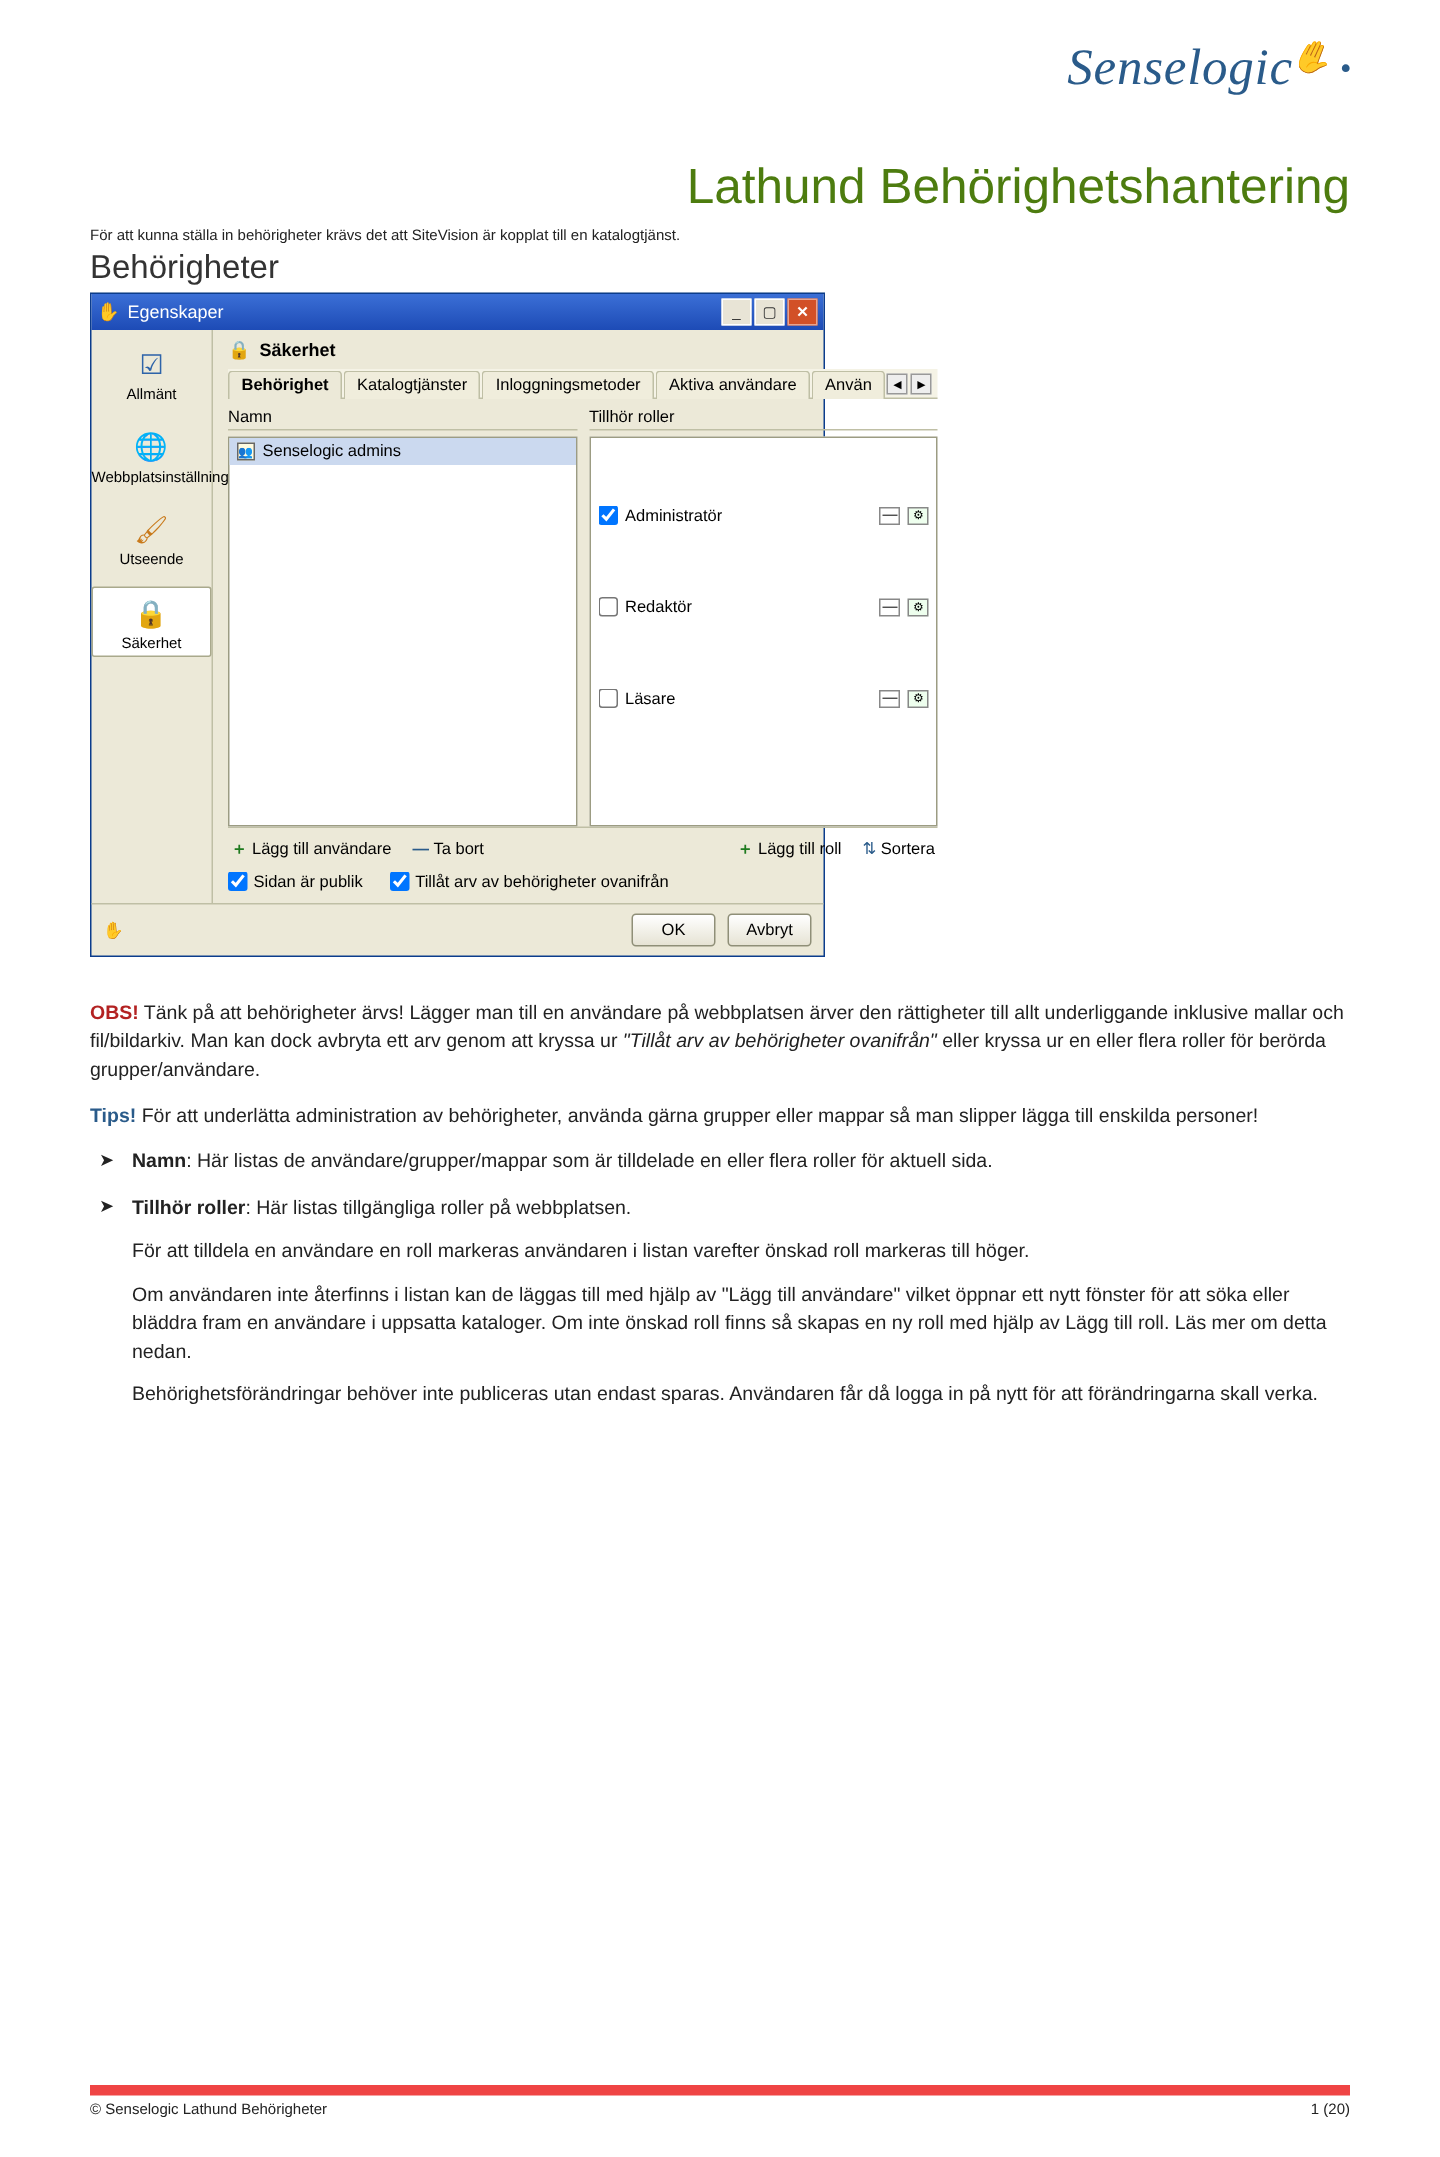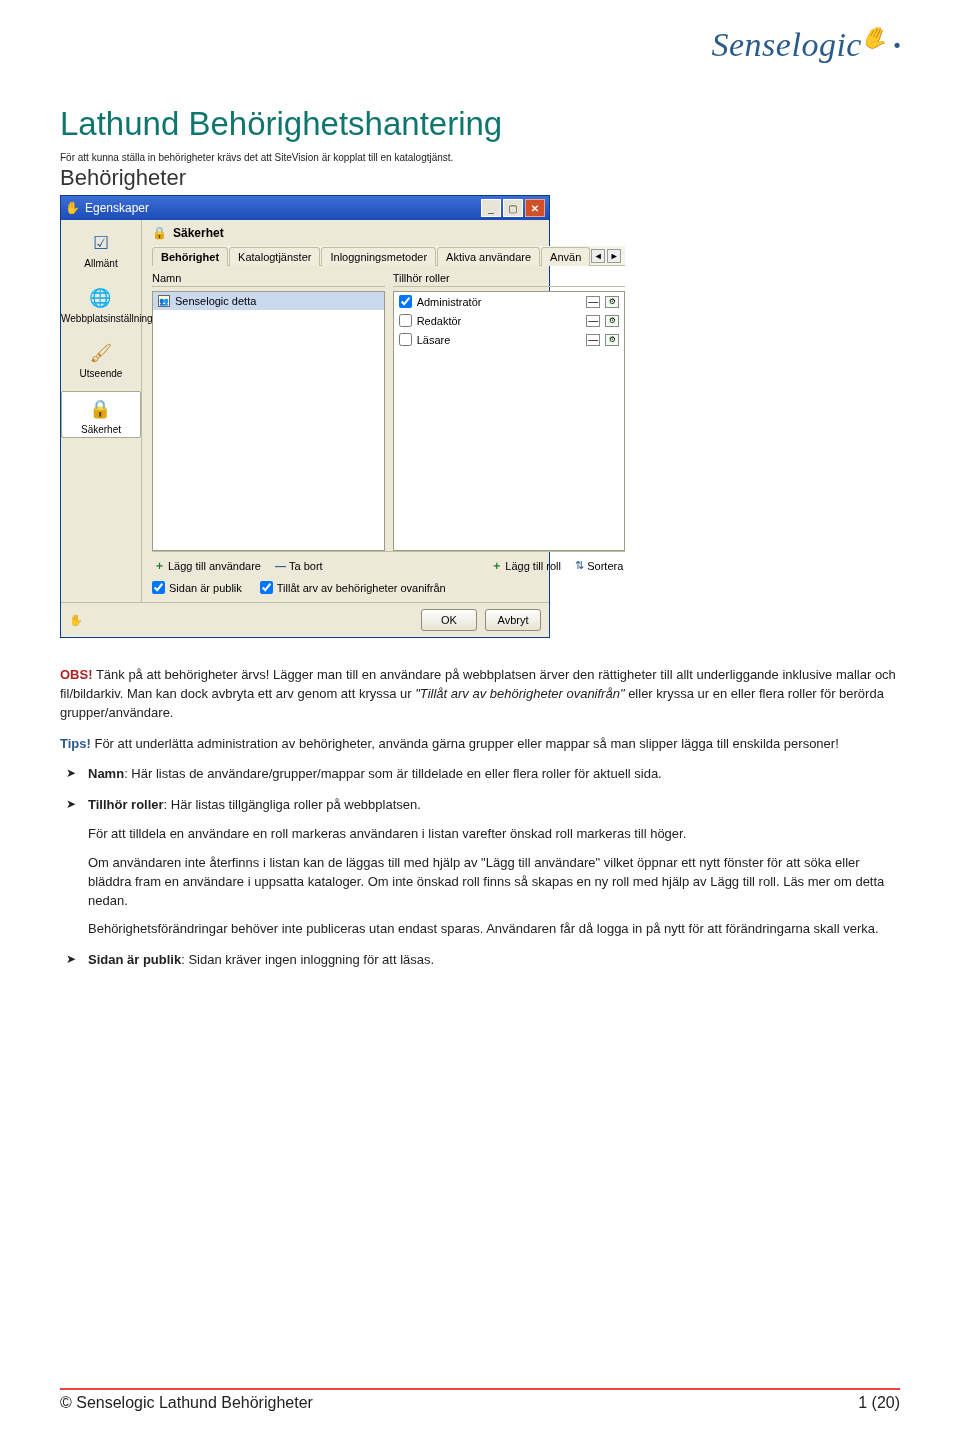--- a/index.html
+++ b/index.html
@@ -33,22 +33,23 @@
     font-style: normal;
     font-size: 44px;
     vertical-align: -4px;
   }
   .page {
     padding: 105px 60px 0 60px;
   }
   h1 {
     font-weight: normal;
     font-size: 33px;
-    color: #0f766e;
+    color: #4d7c0f;
     margin-bottom: 8px;
+    text-align: right;
   }
   .intro1 {
     font-size: 10px;
     line-height: 1.4;
   }
   h2 {
     font-weight: normal;
     font-size: 22px;
     color: #333;
     margin-bottom: 4px;
@@ -141,21 +142,21 @@
   .cols { display:flex; gap:8px; }
   .col { flex:1; }
   .col-title { font-size:11px; padding-bottom:2px; border-bottom:1px solid #bfbfa5; margin-bottom:4px;}
   .listbox {
     background:#fff; border:1px solid #9c9c83; height:260px;
     font-size:11px;
   }
   .list-row { display:flex; align-items:center; gap:5px; padding:3px 5px;}
   .list-row.sel { background:#cbd9ef; }
   .list-row .grp { width:12px; height:12px; border:1px solid #666; background:#fffbe0; font-size:8px; display:inline-flex;align-items:center;justify-content:center;}
-  .roles .role-row { display:flex; align-items:center; gap:5px; padding:3px 5px;}
+  .roles .role-row { display:flex; align-items:center; gap:5px; padding:3px 5px;margin-top:42px;}
   .role-row input { margin:0;}
   .role-row .sp { flex:1;}
   .role-row .minus { width:14px; height:12px; border:1px solid #888; font-size:10px; text-align:center; line-height:10px; background:#fff;}
   .role-row .cfg { width:14px; height:12px; border:1px solid #888; background:#efe; font-size:8px; text-align:center;}
   .toolbar {
     display:flex; align-items:center;
     font-size: 11px; gap:14px;
     border-top:1px solid #bfbfa5;
     padding: 6px 2px 4px;
     margin-top: 0;
@@ -190,23 +191,23 @@
   ul.bullets > li { position:relative; padding-left:22px; font-size:13px; line-height:1.45; margin-bottom:12px;}
   ul.bullets > li::before {
     content:"➤"; position:absolute; left:0; top:0;
     font-size:12px; color:#222;
   }
   ul.bullets .sub { margin:10px 0 0 0; font-size:13px; line-height:1.45;}
   .footer {
     position:absolute;
     bottom: 26px;
     left: 60px; right: 60px;
-    border-top: 2px solid #ef4444;
+    border-top: 7px solid #ef4444;
     padding-top: 4px;
-    font-size: 16px;
+    font-size: 10px;
     display:flex;
   }
   .footer .pl { }
   .footer .pr { margin-left:auto;}
 </style>
 </head>
 <body>
 
 <div class="logo">
   <span>Senselogic</span><span class="logo-hand">✋</span><span class="logo-dot">·</span>
@@ -260,21 +261,21 @@
             <span>◄</span>
             <span>►</span>
           </div>
         </div>
         <div class="cols">
           <div class="col">
             <div class="col-title">Namn</div>
             <div class="listbox" id="namelist">
                 <div class="list-row sel">
                   <span class="grp">👥</span>
-                  <span>Senselogic detta</span>
+                  <span>Senselogic admins</span>
                 </div>
               </div>
           </div>
           <div class="col">
             <div class="col-title">Tillhör roller</div>
             <div class="listbox roles" id="roleslist">
                 <div class="role-row">
                   <input type="checkbox" checked="" style="">
                   <span>Administratör</span>
                   <span class="sp"></span>
@@ -339,20 +340,19 @@
     <span class="obs">OBS!</span><span> Tänk på att behörigheter ärvs! Lägger man till en användare på webbplatsen ärver den rättigheter till allt underliggande inklusive mallar och fil/bildarkiv. Man kan dock avbryta ett arv genom att kryssa ur </span><span class="em">"Tillåt arv av behörigheter ovanifrån"</span><span> eller kryssa ur en eller flera roller för berörda grupper/användare.</span>
   </p>
 
   <p class="para">
     <span class="tips">Tips!</span><span> För att underlätta administration av behörigheter, använda gärna grupper eller mappar så man slipper lägga till enskilda personer!</span>
   </p>
 
   <ul class="bullets" id="bullets">
       <li><span class="bold">Namn</span><span>: Här listas de användare/grupper/mappar som är tilldelade en eller flera roller för aktuell sida.</span></li>
       <li><span class="bold">Tillhör roller</span><span>: Här listas tillgängliga roller på webbplatsen.</span><p class="sub">För att tilldela en användare en roll markeras användaren i listan varefter önskad roll markeras till höger.</p><p class="sub">Om användaren inte återfinns i listan kan de läggas till med hjälp av "Lägg till användare" vilket öppnar ett nytt fönster för att söka eller bläddra fram en användare i uppsatta kataloger. Om inte önskad roll finns så skapas en ny roll med hjälp av Lägg till roll. Läs mer om detta nedan.</p><p class="sub">Behörighetsförändringar behöver inte publiceras utan endast sparas. Användaren får då logga in på nytt för att förändringarna skall verka.</p></li>
-      <li><span class="bold">Sidan är publik</span><span>: Sidan kräver ingen inloggning för att läsas.</span></li>
     </ul>
 </div>
 
 <div class="footer">
   <span class="pl">© Senselogic Lathund Behörigheter</span>
   <span class="pr">1 (20)</span>
 </div>
 
 </body></html>

